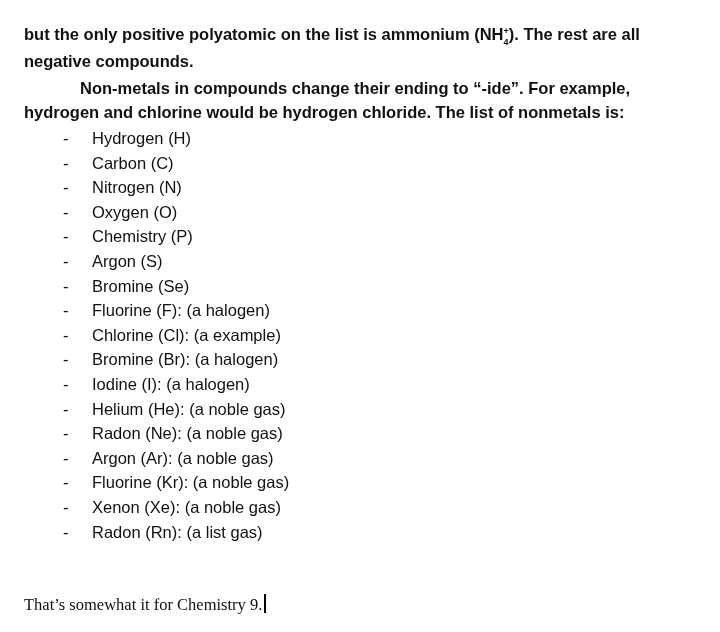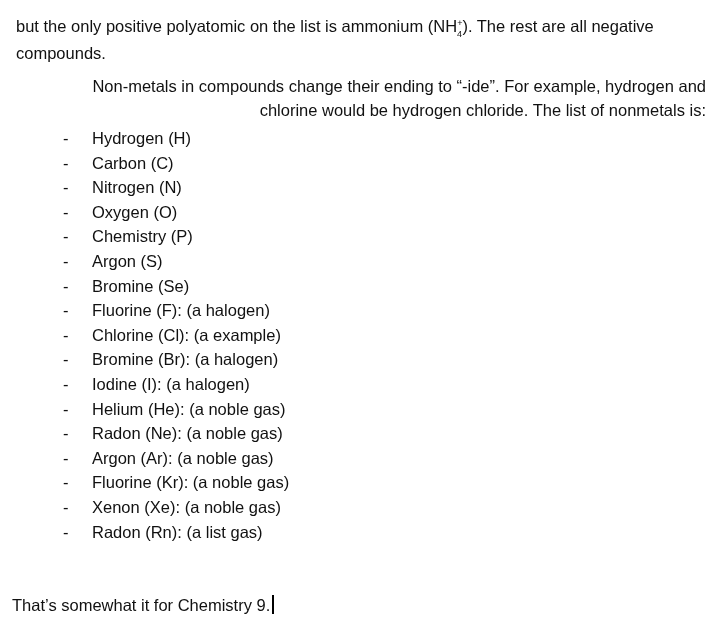--- a/index.html
+++ b/index.html
@@ -1,31 +1,31 @@
 <!DOCTYPE html>
 <html><head>
 <meta charset="utf-8">
 <style>
   html, body { margin: 0; padding: 0; background: #ffffff; }
   body {
     width: 720px; height: 632px; overflow: hidden; position: relative;
     font-family: "Liberation Sans", sans-serif; color: #111111;
     font-size: 16.5px;
   }
-  .para { position: absolute; left: 8px; right: 6px; line-height: 24px; margin: 8px; }
+  .para { position: absolute; left: 8px; right: 6px; line-height: 24px; margin: 16px; font-weight: bold; }
   #p1 { top: 6px; }
-  #p2 { top: 66px; text-align: right; }
+  #p2 { top: 60px; }
   .indent { display: inline-block; width: 56px; }
   .sub { position: relative; top: 5px; font-size: 9px; }
   .sup { position: relative; top: -6px; font-size: 9px; margin-left: -5px; }
   ul.list { position: absolute; left: 0; top: 126px; margin: 0; padding: 0; list-style: none; }
   ul.list li { height: 24.6px; line-height: 24.6px; position: relative; }
   .dash { position: absolute; left: 63px; width: 10px; }
   .item { position: absolute; left: 92px; white-space: nowrap; }
-  #closing { position: absolute; left: 12px; top: 593px; line-height: 24px; }
+  #closing { position: absolute; left: 24px; top: 593px; line-height: 24px; font-family: Liberation Serif, serif; }
   .cursor { display: inline-block; width: 1.5px; height: 19px; background: #000; vertical-align: -3px; margin-left: 2px; }
 </style>
 </head>
 <body>
 
 <p id="p1" class="para"><span>but the only positive polyatomic on the list is ammonium (NH</span><span class="sub">4</span><span class="sup">+</span><span>). The rest are all negative compounds.</span></p>
 
 <p id="p2" class="para"><span class="indent"></span><span>Non-metals in compounds change their ending to “-ide”. For example, hydrogen and chlorine would be hydrogen chloride. The list of nonmetals is:</span></p>
 
 <ul class="list">

